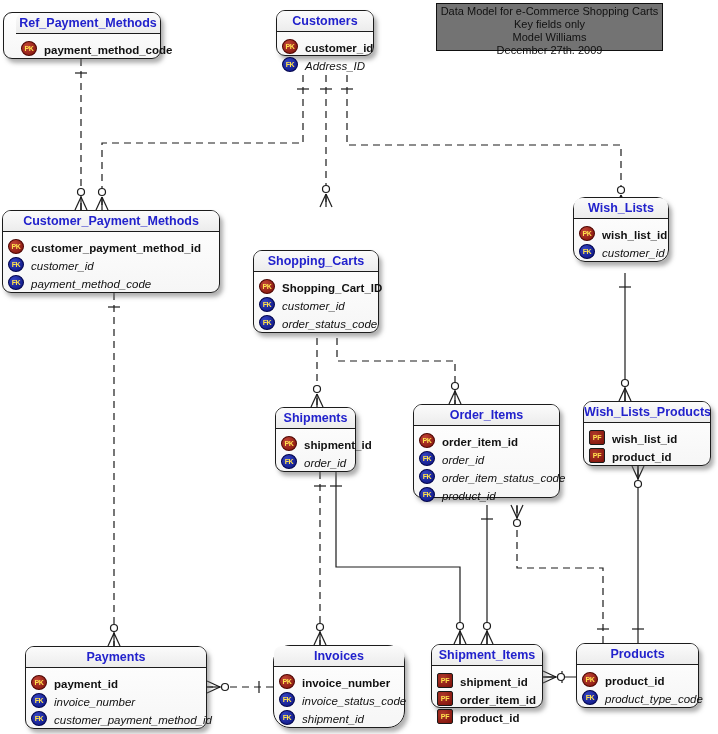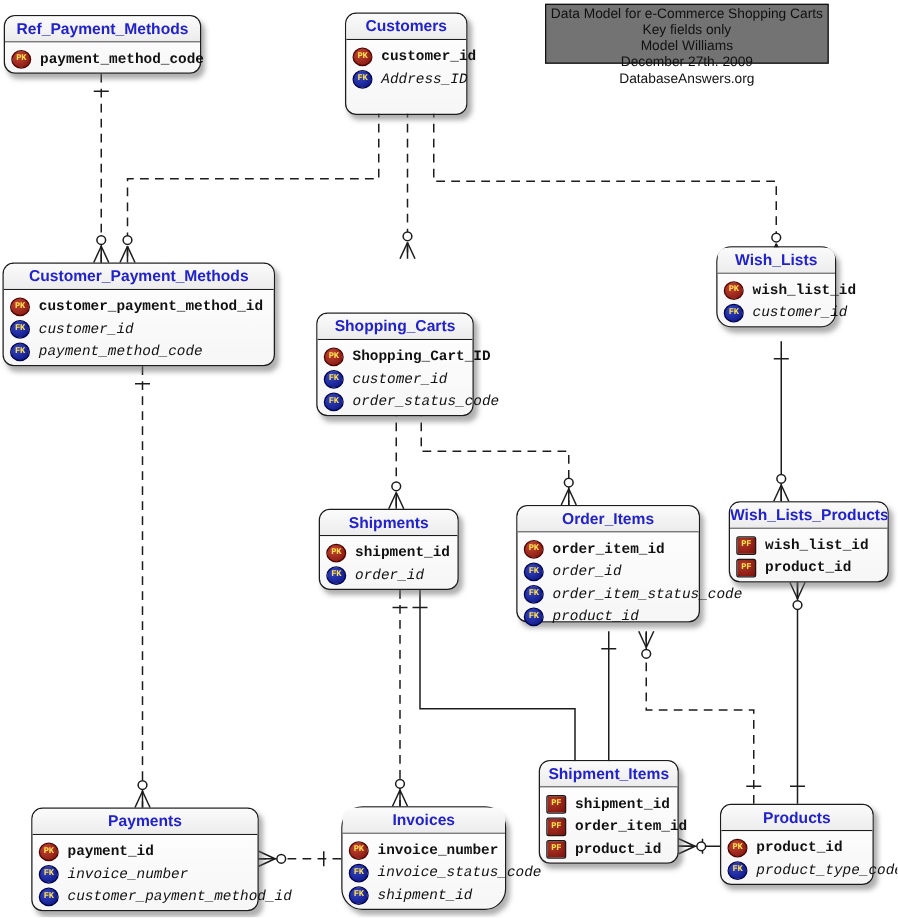--- a/index.html
+++ b/index.html
@@ -16,21 +16,21 @@
   }
   .entity-header{
     height:20px;line-height:20px;text-align:center;
     font-weight:bold;font-size:12.5px;color:#2222cc;
     border-bottom:1.3px solid #1c1c1c;
     background:linear-gradient(180deg,#fbfbfb,#ececec);
     border-radius:8px 8px 0 0;
     white-space:nowrap;overflow:hidden;
   }
   .entity-body{padding:4px 4px 4px 5px;}
-  .attr-row{height:18px;display:flex;align-items:center;gap:7px;font-size:11.5px;color:#111;font-family:Liberation Mono, monospace;}
+  .attr-row{height:18px;display:flex;align-items:flex-end;gap:7px;font-size:11.5px;color:#111;}
   .attr-label{white-space:nowrap;}
   .attr-label.pk,.attr-label.pf{font-weight:bold;}
   .attr-label.fk{font-style:italic;}
   .badge{
     flex:0 0 auto;width:14px;height:13px;border-radius:50%;
     display:flex;align-items:center;justify-content:center;
     font-size:7px;font-weight:bold;color:#ffe14d;letter-spacing:-0.3px;
   }
   .badge.pk{background:radial-gradient(circle at 35% 30%,#c24536,#7c0f08);border:1px solid #4d0400;}
   .badge.fk{background:radial-gradient(circle at 35% 30%,#3645c2,#08107c);border:1px solid #00044d;}
@@ -167,34 +167,33 @@
         <line x1="556" y1="677" x2="543" y2="683" stroke="#1c1c1c" stroke-width="1.2"></line>
         <circle cx="561" cy="677" r="3.5" fill="#ffffff" stroke="#1c1c1c" stroke-width="1.2"></circle>
       </g>
     </svg>
 
   <div class="title-box">
     <div>Data Model for e-Commerce Shopping Carts</div>
     <div>Key fields only</div>
     <div>Model Williams</div>
     <div>December 27th. 2009</div>
-    <div>DatabaseAnswers.org</div>
   </div>
 
   <div>
-      <div class="entity" style="left: 3px; top: 12px; width: 158px; height: 47px;">
+      <div class="entity" style="left: 3px; top: 12px; width: 158px; height: 47px; padding-left: 12px;">
       <div class="entity-header">Ref_Payment_Methods</div>
       <div class="entity-body">
           <div class="attr-row">
             <span class="badge pk">PK</span>
             <span class="attr-label pk">payment_method_code</span>
           </div>
         </div>
     </div>
-      <div class="entity" style="left: 276px; top: 10px; width: 98px; height: 82px;">
+      <div class="entity" style="left: 276px; top: 10px; width: 98px; height: 46px;">
       <div class="entity-header">Customers</div>
       <div class="entity-body">
           <div class="attr-row">
             <span class="badge pk">PK</span>
             <span class="attr-label pk">customer_id</span>
           </div>
           <div class="attr-row">
             <span class="badge fk">FK</span>
             <span class="attr-label fk">Address_ID</span>
           </div>
@@ -240,21 +239,21 @@
           <div class="attr-row">
             <span class="badge pk">PK</span>
             <span class="attr-label pk">wish_list_id</span>
           </div>
           <div class="attr-row">
             <span class="badge fk">FK</span>
             <span class="attr-label fk">customer_id</span>
           </div>
         </div>
     </div>
-      <div class="entity" style="left: 255px; top: 407px; width: 112px; height: 65px;">
+      <div class="entity" style="left: 275px; top: 407px; width: 81px; height: 65px;">
       <div class="entity-header">Shipments</div>
       <div class="entity-body">
           <div class="attr-row">
             <span class="badge pk">PK</span>
             <span class="attr-label pk">shipment_id</span>
           </div>
           <div class="attr-row">
             <span class="badge fk">FK</span>
             <span class="attr-label fk">order_id</span>
           </div>
@@ -321,21 +320,21 @@
           <div class="attr-row">
             <span class="badge fk">FK</span>
             <span class="attr-label fk">invoice_status_code</span>
           </div>
           <div class="attr-row">
             <span class="badge fk">FK</span>
             <span class="attr-label fk">shipment_id</span>
           </div>
         </div>
     </div>
-      <div class="entity" style="left: 431px; top: 608px; width: 112px; height: 83px;">
+      <div class="entity" style="left: 431px; top: 644px; width: 112px; height: 64px;">
       <div class="entity-header">Shipment_Items</div>
       <div class="entity-body">
           <div class="attr-row">
             <span class="badge pf">PF</span>
             <span class="attr-label pf">shipment_id</span>
           </div>
           <div class="attr-row">
             <span class="badge pf">PF</span>
             <span class="attr-label pf">order_item_id</span>
           </div>

